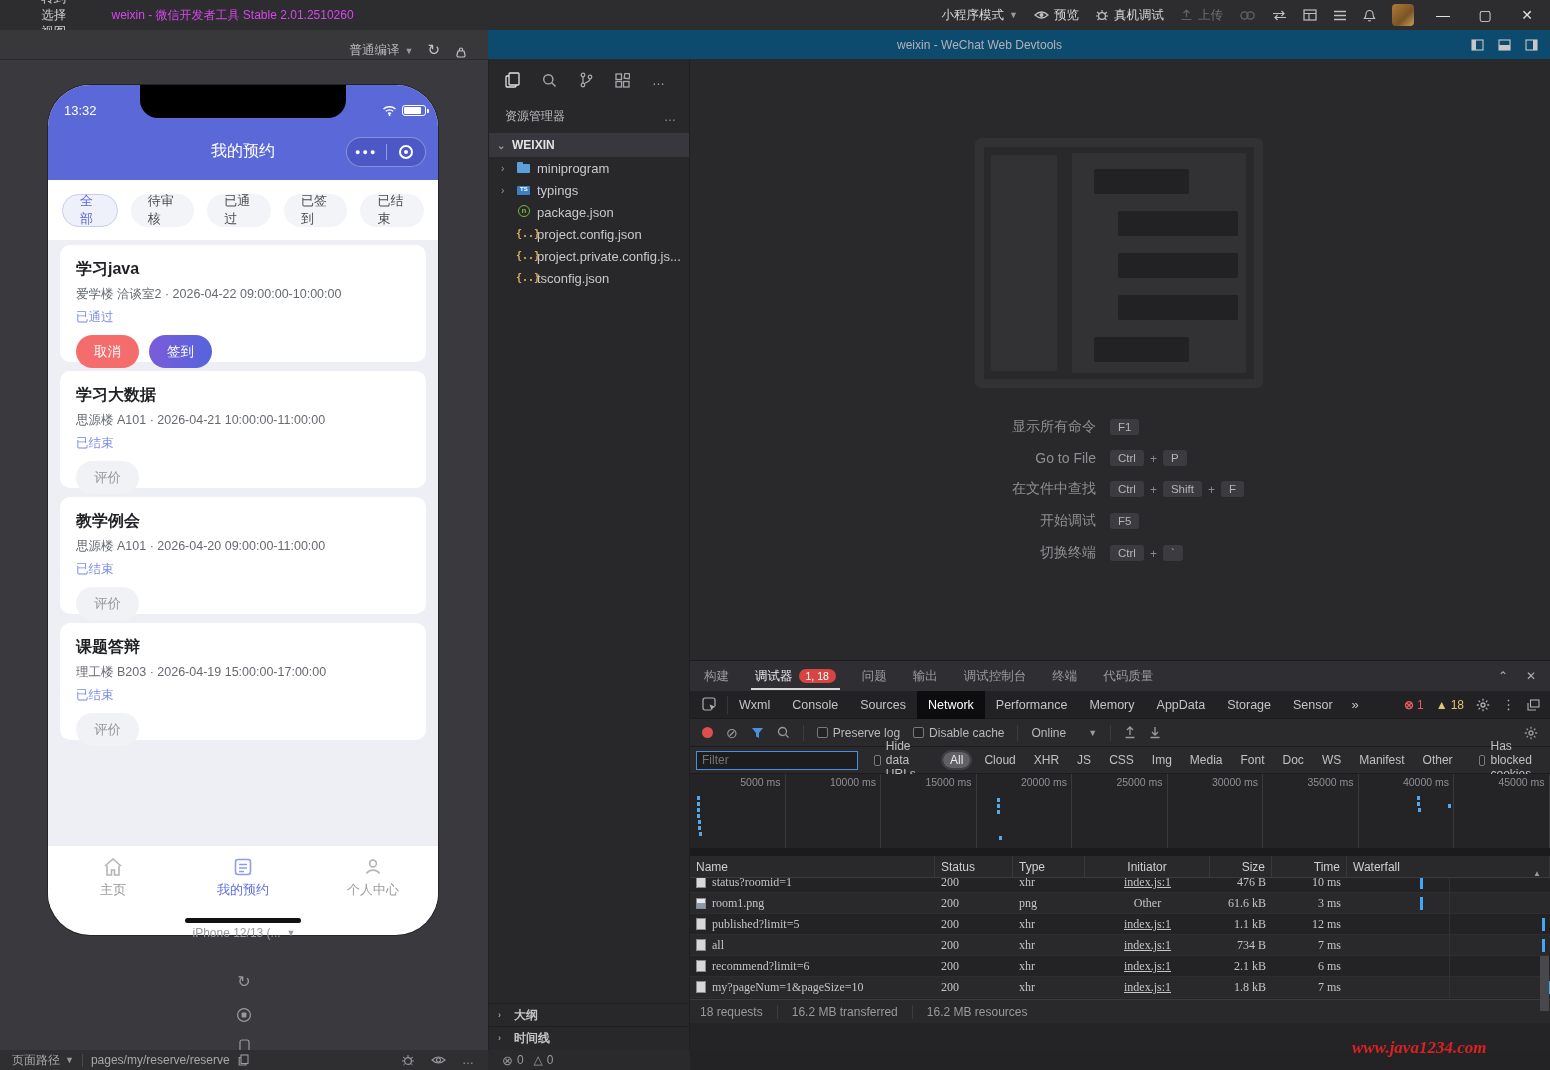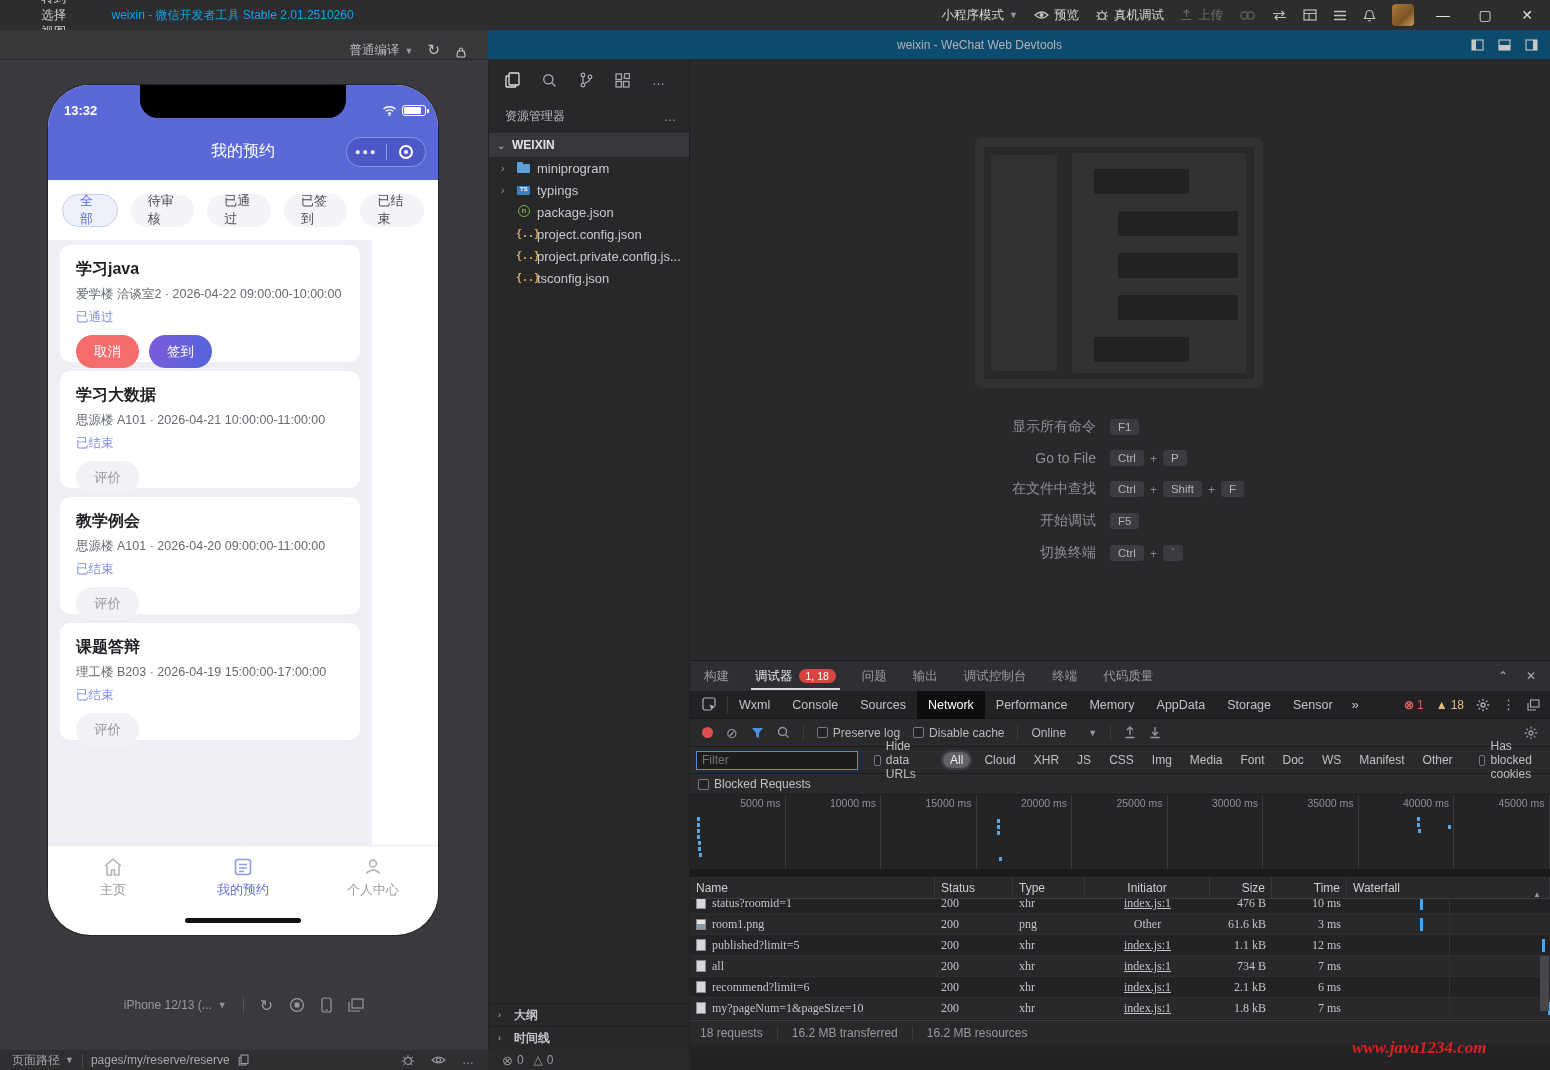--- a/index.html
+++ b/index.html
@@ -6,21 +6,21 @@
   html,body { background:#1a1a1c; }
   body { font-family:"Liberation Sans", sans-serif; }
   #app { position:relative; width:1550px; height:1070px; overflow:hidden; background:#2d2d2f; color:#c8c8c8; font-size:13px; }
   .abs { position:absolute; }
   svg { display:block; }
 
   
   #titlebar { left:0; top:0; width:1550px; height:30px; background:#2d2d2f; display:flex; align-items:center; }
   #menus { display:flex; align-items:center;flex-direction:column; }
   .menu-item { padding:0 10px; font-size:12.5px; color:#d2d2d2; cursor:default; }
-  #win-title { color:#0ea5e9; font-size:12px; margin-left:4px; white-space:nowrap; }
+  #win-title { color:#d946ef; font-size:12px; margin-left:4px; white-space:nowrap; }
   #tb-right { margin-left:auto; display:flex; align-items:center; gap:16px; padding-right:10px; }
   .tb-btn { display:flex; align-items:center; gap:5px; color:#d8d8d8; font-size:12.5px; white-space:nowrap; }
   .tb-btn.dim { color:#6f6f72; }
   .tb-ico { color:#c0c0c3; }
   .tb-ico.dim { color:#636366; }
   .caret { font-size:9px; color:#9a9a9e; }
   #avatar { width:22px; height:22px; border-radius:4px; background:linear-gradient(135deg,#b07a3a,#7a5426 60%,#caa05a); }
   .winctl { color:#e0e0e0; font-size:14px; width:26px; text-align:center; }
 
   
@@ -28,56 +28,56 @@
   #compile-mode { color:#b8b8bb; font-size:12.5px; display:flex; gap:5px; align-items:center; }
   #toolbar2-right { left:488px; top:30px; width:1062px; height:30px; background:#0c4a6e; display:flex; align-items:center; border-bottom:1px solid #2a2a2c; }
   #devtools-title { flex:1; text-align:center; color:#b2b2b5; font-size:12px; }
   #dt-win-icons { display:flex; gap:14px; padding-right:12px; color:#c8c8c8; }
 
   
   #simulator { left:0; top:60px; width:488px; height:990px; background:#3a3a3e; }
   #phone { position:absolute; left:48px; top:25px; width:390px; height:850px; background:#ffffff; border-radius:42px; overflow:hidden; box-shadow:0 0 0 1px rgba(0,0,0,.35); }
   #phone-header { position:absolute; left:0; top:0; width:390px; height:95px; background:#5a68d8; }
   #notch { position:absolute; left:92px; top:0; width:206px; height:33px; background:#000; border-radius:0 0 18px 18px; }
-  #status-time { position:absolute; left:16px; top:18px; color:#fff; font-size:13px; font-weight:bold; }
+  #status-time { position:absolute; left:16px; top:18px; color:#fff; font-size:13px; font-weight:normal; }
   #status-icons { position:absolute; right:12px; top:20px; display:flex; align-items:center; gap:5px; }
   #battery { width:24px; height:11px; border:1.5px solid #fff; border-radius:3px; position:relative; }
   #battery:before { content:""; position:absolute; left:1px; top:1px; bottom:1px; width:17px; background:#fff; border-radius:1px; }
   #battery:after { content:""; position:absolute; right:-4px; top:2.5px; width:2px; height:4px; background:#fff; border-radius:0 1px 1px 0; }
   #nav-title { position:absolute; left:0; top:56px; width:390px; text-align:center; color:#fff; font-size:16px; }
   #capsule { position:absolute; right:12px; top:52px; width:80px; height:30px; border-radius:15px; background:rgba(35,45,150,.28); border:1px solid rgba(255,255,255,.35); display:flex; align-items:center; }
   .cap-dots { flex:1; text-align:center; color:#fff; font-size:9px; letter-spacing:2px; }
   .cap-div { width:1px; height:16px; background:rgba(255,255,255,.4); }
   .cap-ring { flex:1; display:flex; justify-content:center; }
   .cap-ring i { width:14px; height:14px; border:2px solid #fff; border-radius:50%; position:relative; }
   .cap-ring i:before { content:""; position:absolute; left:3px; top:3px; width:4px; height:4px; background:#fff; border-radius:50%; }
 
   #chips-row { position:absolute; left:0; top:95px; width:390px; height:60px; background:#fff; display:flex; align-items:center; padding:0 14px; gap:13px; }
   .chip { height:33px; padding:0 17px; border-radius:17px; background:#f3f4f8; color:#4c4c50; font-size:13px; display:flex; align-items:center; }
   .chip.active { background:#eef0fa; border:1px solid #c7cdf0; color:#5a68d8; }
 
-  #phone-content { position:absolute; left:0; top:155px; width:324px; height:605px; background:#edeff4; padding:5px 12px 0 12px; }
+  #phone-content { position:absolute; left:0; top:155px; width:390px; height:605px; background:#edeff4; padding:5px 12px 0 12px; }
   .card { background:#fff; border-radius:10px; padding:14px 16px 16px 16px; margin-bottom:9px; height:117px; }
   .card-title { font-size:16px; font-weight:bold; color:#1f2024; }
   .card-meta { font-size:12.5px; color:#666a70; margin-top:6px; }
   .card-status { font-size:12.5px; color:#7c8ce8; margin-top:6px; }
   .card-btns { display:flex; gap:10px; margin-top:9px; }
   .pbtn { height:33px; border-radius:17px; font-size:13.5px; display:flex; align-items:center; justify-content:center; border:none; }
   .pbtn.danger { width:63px; background:#f56c6c; color:#fff; }
   .pbtn.primary { width:63px; background:linear-gradient(90deg,#7a5cda,#5464dc); color:#fff; }
   .pbtn.plain { width:63px; background:#f1f2f6; color:#97989d; }
 
   #phone-tabbar { position:absolute; left:0; top:760px; width:390px; height:64px; background:#fff; border-top:1px solid #ededf0; display:flex; }
   .tabbar-item { flex:1; display:flex; flex-direction:column; align-items:center; justify-content:center; gap:4px; color:#9a9a9e; font-size:13px; }
   .tabbar-item.active { color:#5f6fe0; }
   .tabbar-item .ticon { color:#b4b4b8; }
   .tabbar-item.active .ticon { color:#8e9cec; }
   #home-indicator { position:absolute; left:137px; top:833px; width:116px; height:5px; border-radius:3px; background:#111; }
 
-  #sim-footer { position:absolute; left:0; top:925px; width:488px; height:40px; display:flex; align-items:center; justify-content:center; gap:16px; color:#9a9a9e; }
+  #sim-footer { position:absolute; left:0; top:925px; width:488px; height:40px; display:flex; align-items:center; justify-content:center; gap:16px; color:#9a9a9e;flex-direction:column; }
   #device-selector { display:flex; align-items:center; gap:6px; font-size:12px; color:#9a9a9e; }
   .sf-div { width:1px; height:16px; background:#55555a; }
   .sf-ico { color:#9a9a9e; }
 
   
   #explorer { left:488px; top:60px; width:202px; height:990px; background:#28282b; border-left:1px solid #222; border-right:1px solid #1f1f21; }
   #activity-row { display:flex; align-items:center; gap:22px; padding:12px 0 10px 16px; color:#a8a8ac; }
   #explorer-head { display:flex; align-items:center; padding:10px 12px 8px 16px; color:#bcbcbf; font-size:12px; }
   #explorer-head .more { margin-left:auto; color:#9a9a9e; letter-spacing:1px; }
   .tree-root { display:flex; align-items:center; height:24px; padding-left:8px; background:#37373d; color:#e2e2e4; font-size:12px; font-weight:bold; gap:5px; }
@@ -686,26 +686,20 @@
           <span class="tf-chip">Doc</span>
           <span class="tf-chip">WS</span>
           <span class="tf-chip">Manifest</span>
           <span class="tf-chip">Other</span>
         </span>
       <span class="nt-check" style="margin-left:14px;">
           <span class="cb"></span>
           <span>Has blocked cookies</span>
         </span>
     </div>
-    <div id="blocked-row">
-      <span class="nt-check">
-          <span class="cb"></span>
-          <span>Blocked Requests</span>
-        </span>
-    </div>
 
     <div id="timeline">
         <div id="tl-strip"></div>
         <div class="tl-seg" style="left: 0px;">
           <span class="tl-label">5000 ms</span>
         </div>
         <div class="tl-seg" style="left: 95.5px;">
           <span class="tl-label">10000 ms</span>
         </div>
         <div class="tl-seg" style="left: 191px;">

